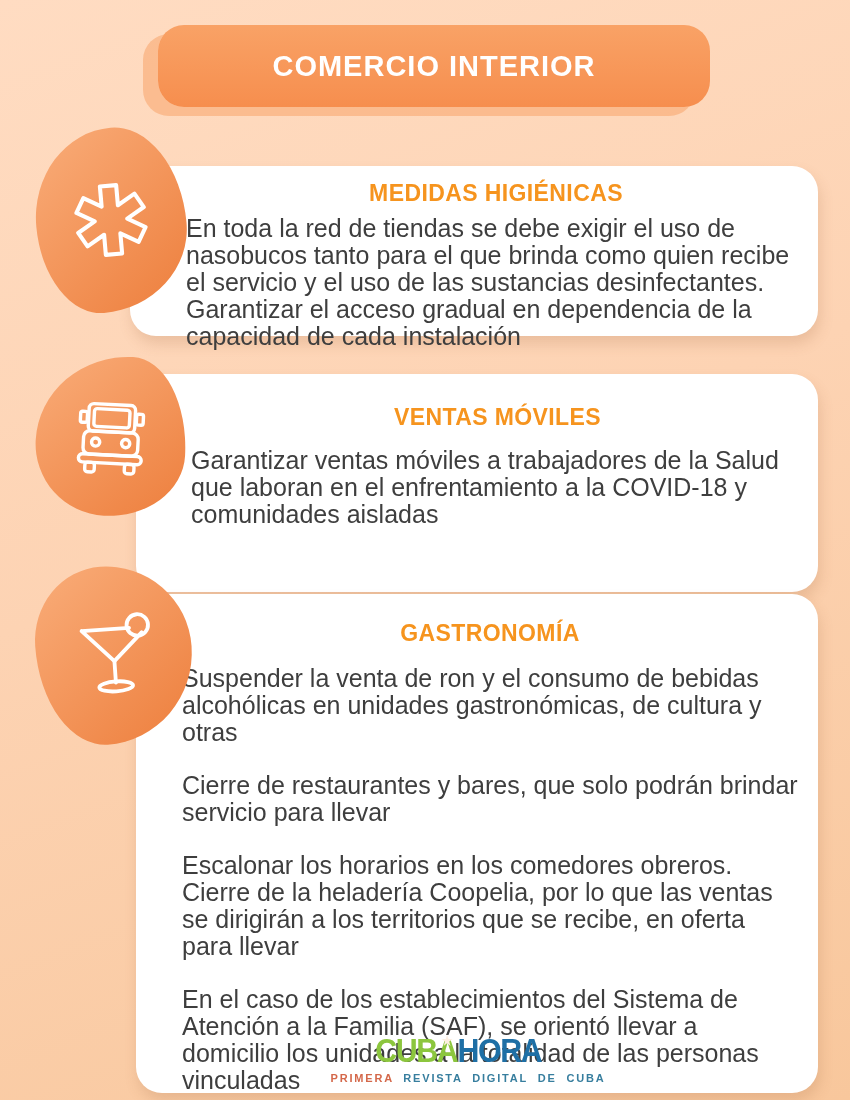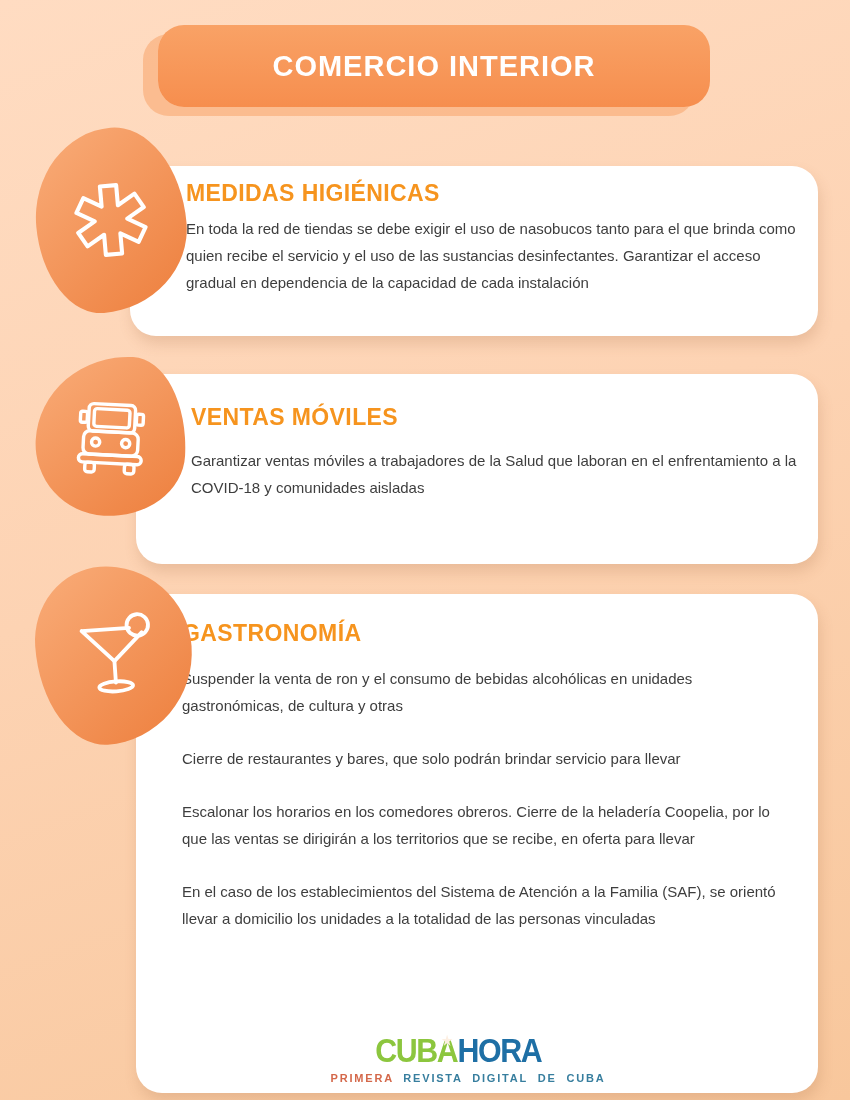--- a/index.html
+++ b/index.html
@@ -18,29 +18,29 @@
   }
   .banner h1 {
     color:#ffffff; font-size:29px; font-weight:bold; letter-spacing:1px;
   }
   
   .card {
     position:absolute; background:#ffffff; border-radius:26px;
     box-shadow:2px 8px 14px rgba(150,90,50,0.18);
   }
   .card h2 {
-    text-align:left; color:#F6941E; font-size:23px; font-weight:bold;
+    text-align:center; color:#F6941E; font-size:23px; font-weight:bold;
     letter-spacing:0.4px;
   }
   .card p {
-    color:#3E3E3E; font-size:15px; line-height:27px;
+    color:#3E3E3E; font-size:25px; line-height:27px;
   }
   .card1 { left:130px; top:166px; width:688px; height:170px; padding:14px 12px 0 56px; }
   .card1 h2 { margin-bottom:8px; }
-  .card2 { left:136px; top:374px; width:682px; height:190px; padding:30px 14px 0 55px; }
+  .card2 { left:136px; top:374px; width:682px; height:218px; padding:30px 14px 0 55px; }
   .card2 h2 { margin-bottom:16px; }
   .card3 { left:136px; top:594px; width:682px; height:499px; padding:26px 20px 0 46px; }
   .card3 h2 { margin-bottom:18px; }
   .card3 p { margin-bottom:26px; }
   
   .blob {
     position:absolute; display:flex; align-items:center; justify-content:center;
     background:linear-gradient(140deg,#F8A873 10%,#EE8140 95%);
   }
   .blob1 {

